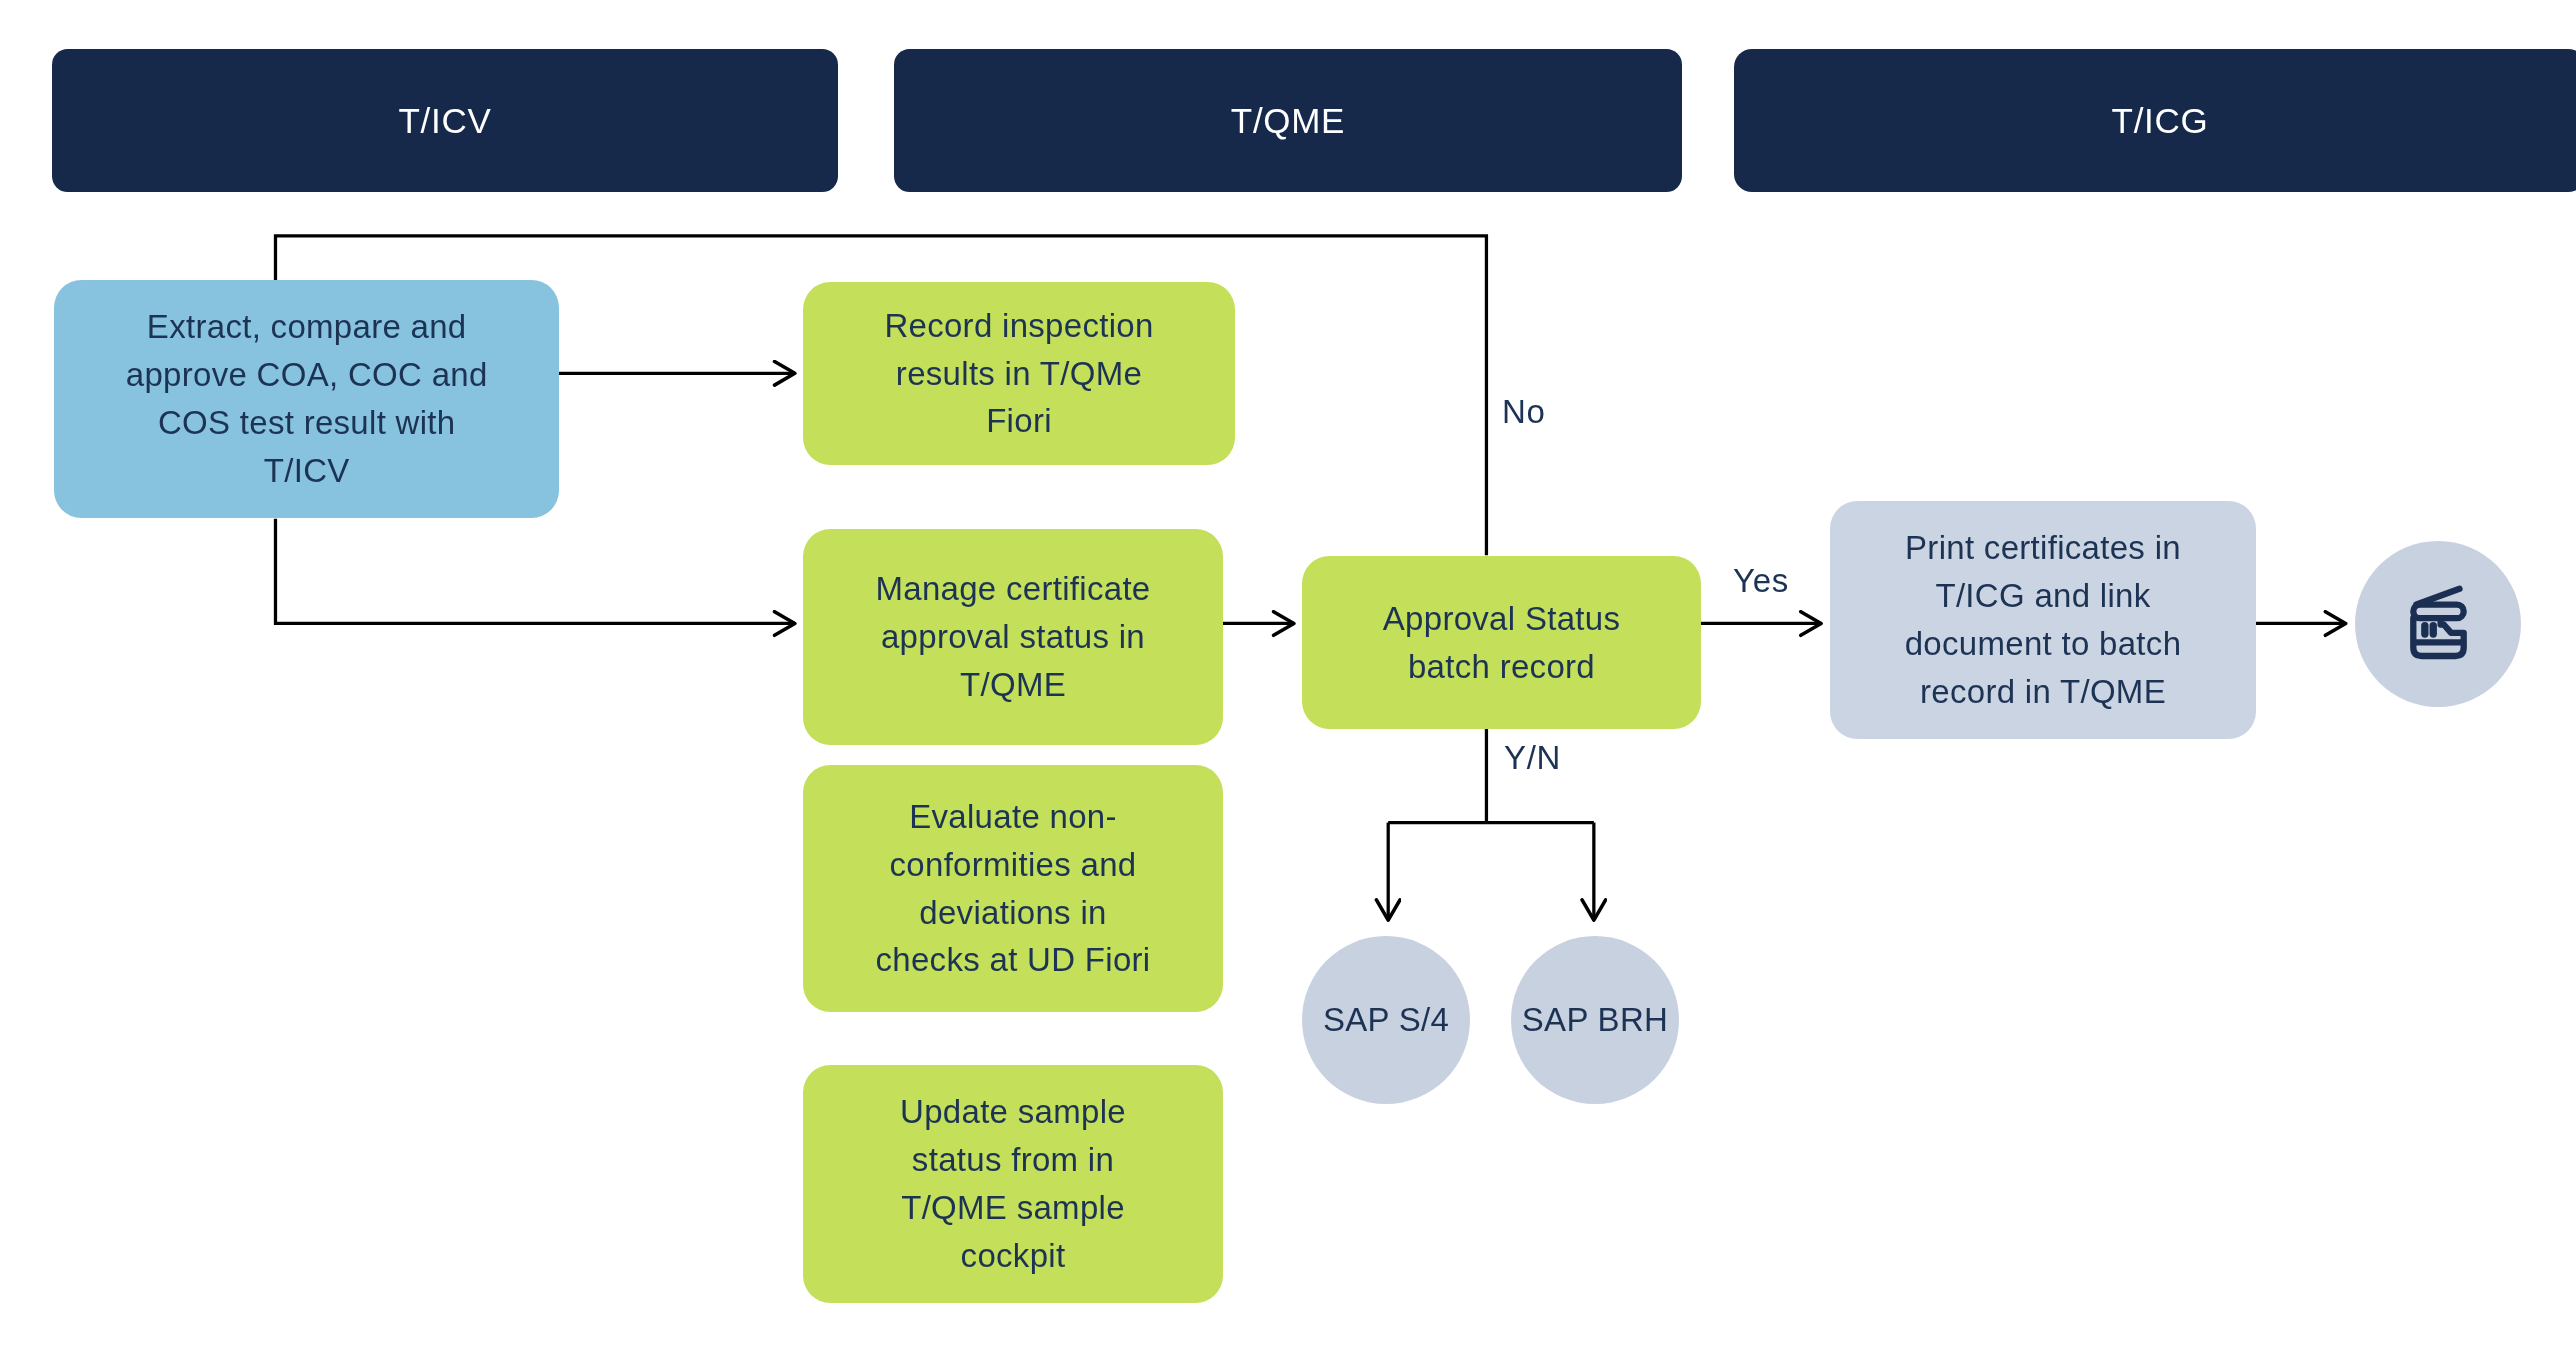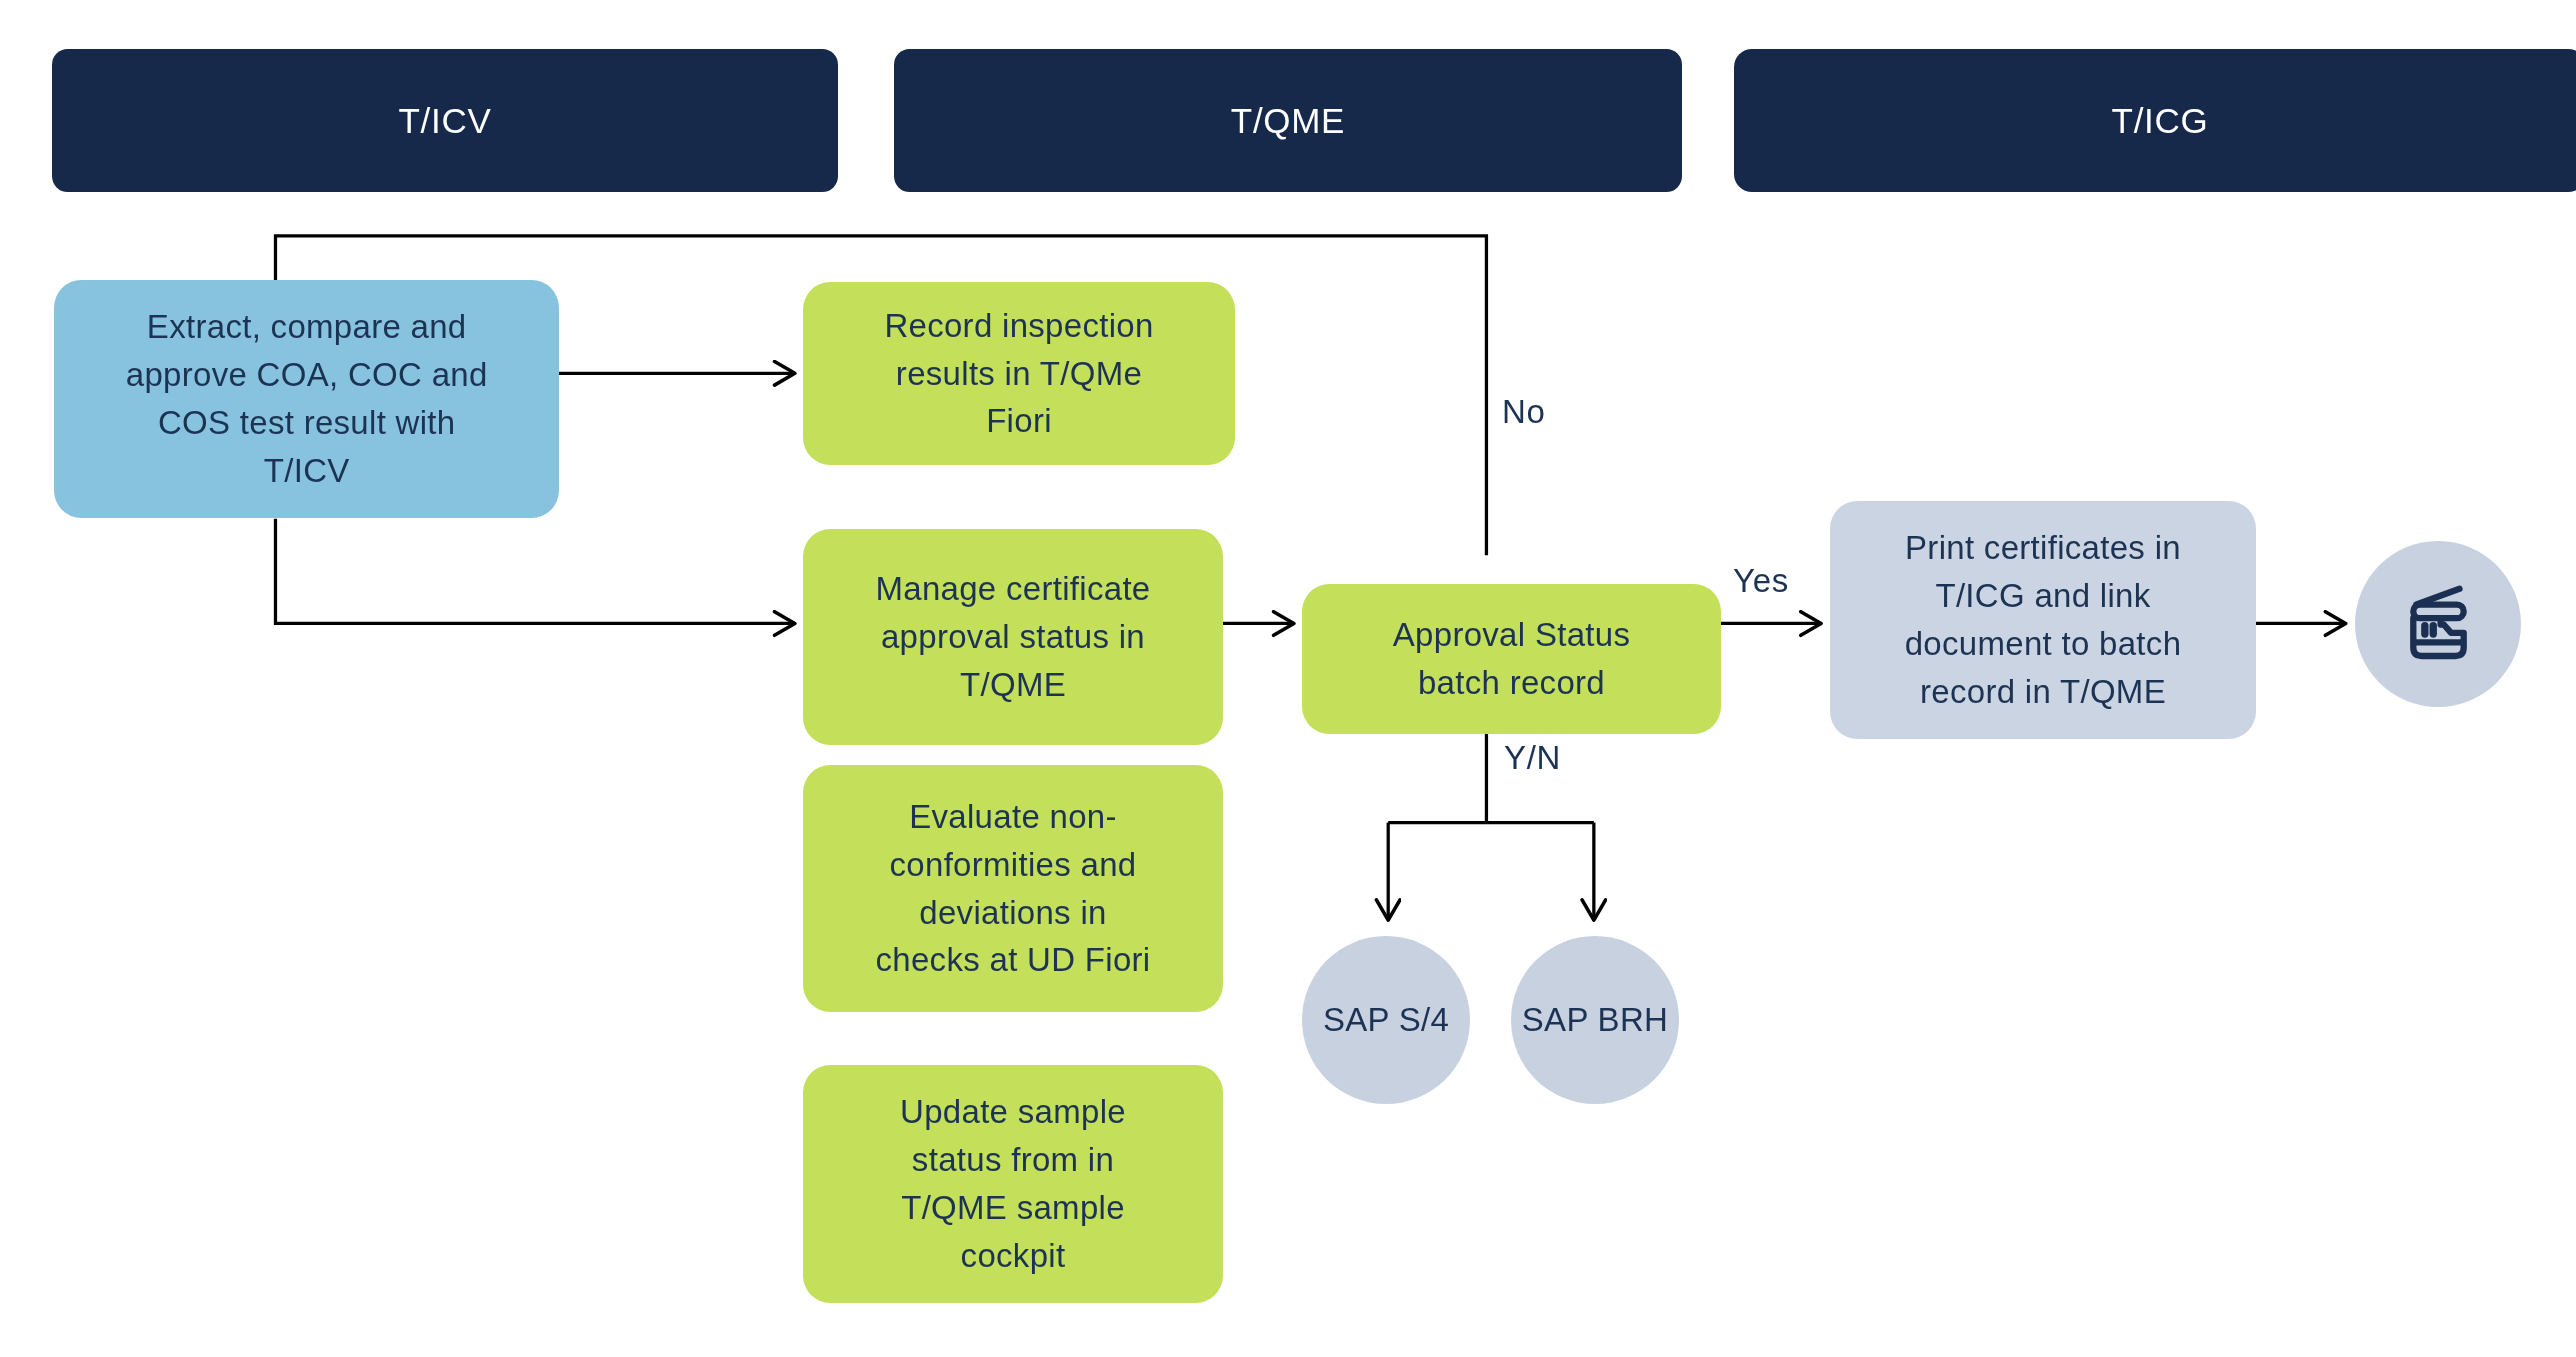--- a/index.html
+++ b/index.html
@@ -96,21 +96,21 @@
   <div class="node node-green" style="left:803px; top:1065px; width:394px; height:238px; padding:0 13px;">Update sample
 status from in
 T/QME sample
 cockpit</div>
 
   <div class="node node-green" style="left:803px; top:765px; width:394px; height:247px; padding:0 13px;">Evaluate non-
 conformities and
 deviations in
 checks at UD Fiori</div>
 
-  <div class="node node-green" style="left:1302px; top:556px; width:393px; height:150px; padding:0 13px;margin-top:28px;">Approval Status
+  <div class="node node-green" style="left:1302px; top:556px; width:393px; height:173px; padding:0 3px;">Approval Status
 batch record</div>
 
   <div class="node node-gray" style="left:1830px; top:501px; width:390px; height:238px; padding:0 18px;">Print certificates in
 T/ICG and link
 document to batch
 record in T/QME</div>
 
   <div class="circle" style="left:1302px; top:936px; width:168px; height:168px;">SAP S/4</div>
   <div class="circle" style="left:1511px; top:936px; width:168px; height:168px;">SAP BRH</div>
 

